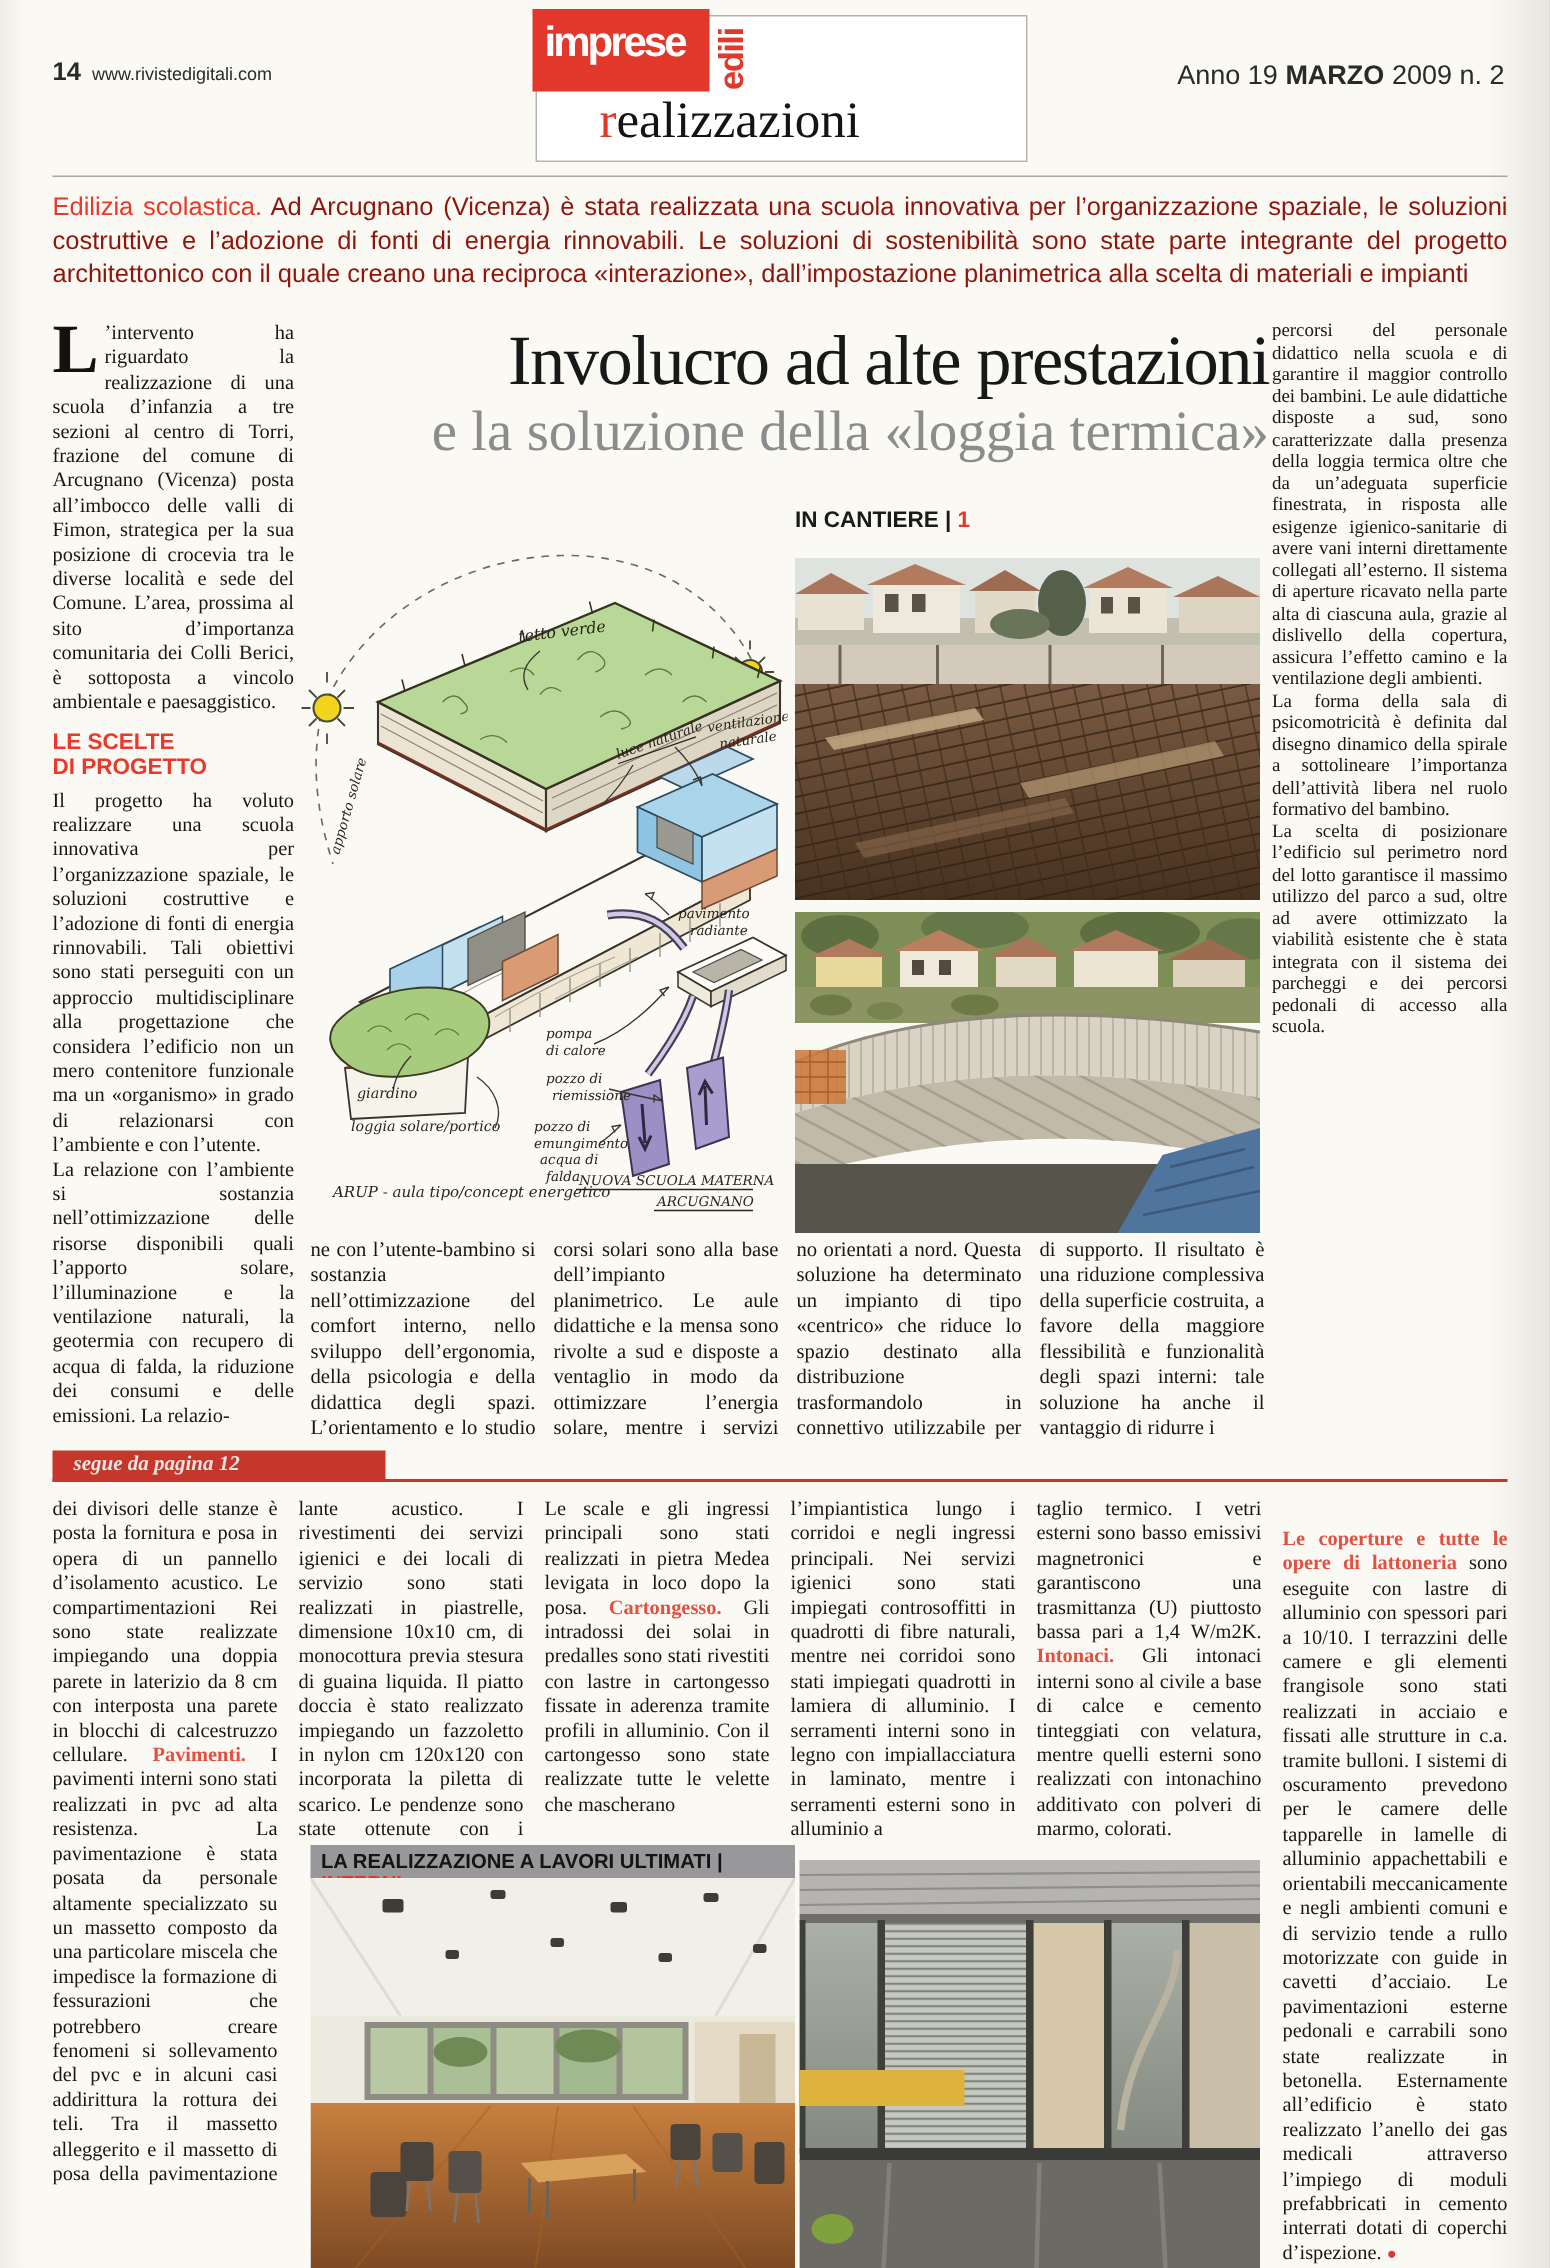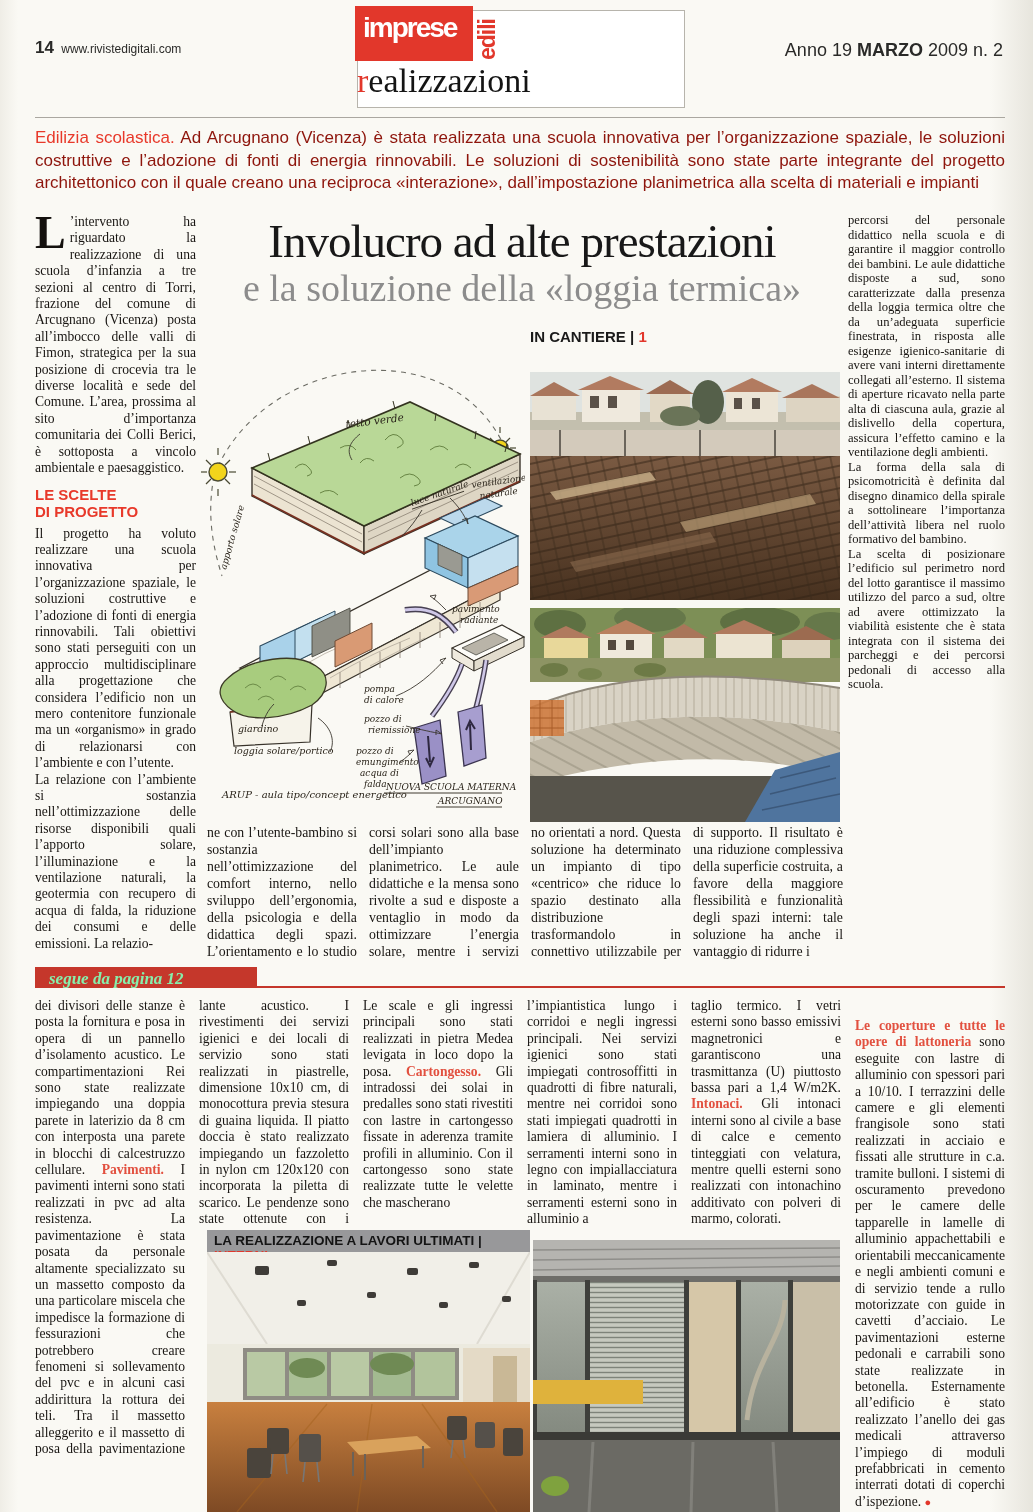--- a/index.html
+++ b/index.html
@@ -32,46 +32,46 @@
   </div>
   <div class="abs sans" style="right:30px;top:40px;font-size:18px;color:#2a2a28;">
     <span>Anno 19 </span><span style="font-weight:700">MARZO</span><span> 2009 n. 2</span>
   </div>
 
   <div class="abs" style="left:357px;top:10px;width:326px;height:96px;background:#fff;border:1px solid #b7b4ac;"></div>
   <div class="abs" style="left:355px;top:6px;width:118px;height:55px;background:#e2372b;">
     <span class="sans" style="position:absolute;left:8px;top:6px;font-weight:700;font-size:28px;letter-spacing:-2px;color:#fff;">imprese</span>
   </div>
   <div class="abs sans" style="left:474px;top:60px;transform:rotate(-90deg);transform-origin:0 0;font-weight:700;font-size:23px;letter-spacing:-1px;color:#e2372b;">edili</div>
-  <div class="abs" style="left:357px;top:62px;width:259px;font-size:34px;color:#141414;">
+  <div class="abs" style="left:357px;top:62px;width:259px;text-align:center;font-size:34px;color:#141414;">
     <span style="color:#e2372b;">r</span><span>ealizzazioni</span>
   </div>
 
   <div class="abs rule" style="left:35px;top:117px;width:970px;"></div>
 
   <div class="abs sans jtxt" style="left:35px;top:127px;width:970px;font-weight:400;font-size:17px;line-height:22.5px;color:#8e150c;">
     <span style="color:#e8392a;">Edilizia scolastica.</span><span> Ad Arcugnano (Vicenza) è stata realizzata una scuola innovativa per l’organizzazione spaziale, le soluzioni costruttive e l’adozione di fonti di energia rinnovabili. Le soluzioni di sostenibilità sono state parte integrante del progetto architettonico con il quale creano una reciproca «interazione», dall’impostazione planimetrica alla scelta di materiali e impianti</span>
   </div>
 
   <div class="abs bodytext jtxt" style="left:35px;top:214px;width:161px;height:744px;overflow:hidden;">
     <p class="jp"><span class="dropcap">L</span><span>’intervento ha riguardato la realizzazione di una scuola d’infanzia a tre sezioni al centro di Torri, frazione del comune di Arcugnano (Vicenza) posta all’imbocco delle valli di Fimon, strategica per la sua posizione di crocevia tra le diverse località e sede del Comune. L’area, prossima al sito d’importanza comunitaria dei Colli Berici, è sottoposta a vincolo ambientale e paesaggistico.</span></p>
     <div class="subhead">
       <div>LE SCELTE</div>
       <div>DI PROGETTO</div>
     </div>
     <p class="jp">Il progetto ha voluto realizzare una scuola innovativa per l’organizzazione spaziale, le soluzioni costruttive e l’adozione di fonti di energia rinnovabili. Tali obiettivi sono stati perseguiti con un approccio multidisciplinare alla progettazione che considera l’edificio non un mero contenitore funzionale ma un «organismo» in grado di relazionarsi con l’ambiente e con l’utente.</p>
     <p class="jp">La relazione con l’ambiente si sostanzia nell’ottimizzazione delle risorse disponibili quali l’apporto solare, l’illuminazione e la ventilazione naturali, la geotermia con recupero di acqua di falda, la riduzione dei consumi e delle emissioni. La relazio-</p>
   </div>
 
-  <div class="abs" style="left:198px;top:216px;width:648px;text-align:center;">
+  <div class="abs" style="left:198px;top:216px;width:648px;text-align:right;">
     <div style="font-size:47px;line-height:50px;letter-spacing:-1px;color:#181818;">Involucro ad alte prestazioni</div>
     <div style="font-size:38px;line-height:44px;color:#8c8c8c;">e la soluzione della «loggia termica»</div>
   </div>
 
-  <div class="abs sans" style="left:530px;top:328px;font-weight:700;font-size:15px;color:#1a1a1a;">
+  <div class="abs sans" style="left:530px;top:338px;font-weight:700;font-size:15px;color:#1a1a1a;">
     <span>IN CANTIERE | </span><span style="color:#e2372b;">1</span>
   </div>
 
   <svg class="abs" style="left:200px;top:348px;" width="325" height="478" viewBox="0 0 325 478">
 
     <g>
       <path d="M14,128 C60,8 252,-22 306,102" fill="none" stroke="#6b6b63" stroke-width="1.1" stroke-dasharray="5 5"></path>
       <path d="M14,128 C8,160 10,190 22,228" fill="none" stroke="#6b6b63" stroke-width="1.1" stroke-dasharray="5 5"></path>
     </g>
 
@@ -368,21 +368,21 @@
   <div class="abs midcol jtxt" style="left:693px;top:824px;width:150px;height:136px;overflow:hidden;">di supporto. Il risultato è una riduzione complessiva della superficie costruita, a favore della maggiore flessibilità e funzionalità degli spazi interni: tale soluzione ha anche il vantaggio di ridurre i</div>
 
   <div class="abs rightcol jtxt" style="left:848px;top:213px;width:157px;height:748px;overflow:hidden;">
     <p class="jp">percorsi del personale didattico nella scuola e di garantire il maggior controllo dei bambini. Le aule didattiche disposte a sud, sono caratterizzate dalla presenza della loggia termica oltre che da un’adeguata superficie finestrata, in risposta alle esigenze igienico-sanitarie di avere vani interni direttamente collegati all’esterno. Il sistema di aperture ricavato nella parte alta di ciascuna aula, grazie al dislivello della copertura, assicura l’effetto camino e la ventilazione degli ambienti.</p>
     <p class="jp">La forma della sala di psicomotricità è definita dal disegno dinamico della spirale a sottolineare l’importanza dell’attività libera nel ruolo formativo del bambino.</p>
     <p class="jp">La scelta di posizionare l’edificio sul perimetro nord del lotto garantisce il massimo utilizzo del parco a sud, oltre ad avere ottimizzato la viabilità esistente che è stata integrata con il sistema dei parcheggi e dei percorsi pedonali di accesso alla scuola.</p>
   </div>
 
   <div class="abs" style="left:35px;top:986px;width:970px;height:2px;background:#c5372b;"></div>
   <div class="abs" style="left:35px;top:967px;width:222px;height:21px;background:#c5372b;">
-    <span style="position:absolute;left:14px;top:2px;font-style:italic;font-weight:700;font-size:17px;color:#86efac;">segue da pagina 12</span>
+    <span style="position:absolute;left:14px;top:2px;font-style:italic;font-weight:700;font-size:14px;color:#e5e5e5;">segue da pagina 12</span>
   </div>
 
   <div class="abs bodytext jtxt" style="left:35px;top:998px;width:150px;height:460px;overflow:hidden;">
     <span>dei divisori delle stanze è posta la fornitura e posa in opera di un pannello d’isolamento acustico. Le compartimentazioni Rei sono state realizzate impiegando una doppia parete in laterizio da 8 cm con interposta una parete in blocchi di calcestruzzo cellulare. </span><span class="lead">Pavimenti.</span><span> I pavimenti interni sono stati realizzati in pvc ad alta resistenza. La pavimentazione è stata posata da personale altamente specializzato su un massetto composto da una particolare miscela che impedisce la formazione di fessurazioni che potrebbero creare fenomeni si sollevamento del pvc e in alcuni casi addirittura la rottura dei teli. Tra il massetto alleggerito e il massetto di posa della pavimentazione è stato inserito un foglio di iso-</span>
   </div>
   <div class="abs bodytext jtxt" style="left:199px;top:998px;width:150px;height:230px;overflow:hidden;">
     <span>lante acustico. I rivestimenti dei servizi igienici e dei locali di servizio sono stati realizzati in piastrelle, dimensione 10x10 cm, di monocottura previa stesura di guaina liquida. Il piatto doccia è stato realizzato impiegando un fazzoletto in nylon cm 120x120 con incorporata la piletta di scarico. Le pendenze sono state ottenute con i massetti.</span>
   </div>
   <div class="abs bodytext jtxt" style="left:363px;top:998px;width:150px;height:230px;overflow:hidden;">
     <span>Le scale e gli ingressi principali sono stati realizzati in pietra Medea levigata in loco dopo la posa. </span><span class="lead">Cartongesso.</span><span> Gli intradossi dei solai in predalles sono stati rivestiti con lastre in cartongesso fissate in aderenza tramite profili in alluminio. Con il cartongesso sono state realizzate tutte le velette che mascherano</span>

